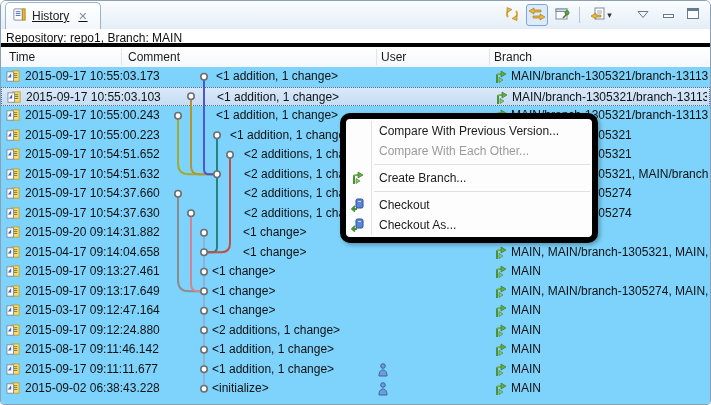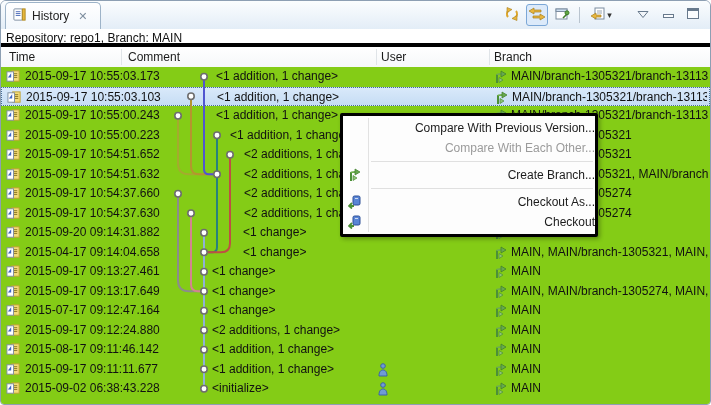--- a/index.html
+++ b/index.html
@@ -3,52 +3,52 @@
 <meta charset="utf-8">
 <style>
   html,body{margin:0;padding:0;background:#ffffff;font-family:"Liberation Sans",sans-serif;}
   #app{position:relative;width:711px;height:405px;box-sizing:border-box;border:1px solid #8d9fb3;
        border-radius:6px 6px 4px 4px;overflow:hidden;background:#fff;font-size:12px;color:#111;}
   
   .tabstrip{position:absolute;top:0;left:0;right:0;height:28px;
             background:linear-gradient(#fbfdfe,#e3edf7);border-bottom:1px solid #c2d1e0;}
   .tab{position:absolute;left:4px;top:1px;height:27px;width:96px;box-sizing:border-box;
        background:linear-gradient(#ffffff,#f2f7fc);border:1px solid #9db3c8;border-bottom:none;
-       border-radius:5px 5px 0 0;display:flex;align-items:center;padding:0 6px;gap:5px;}
+       border-radius:5px 5px 0 0;display:flex;align-items:center;padding:0 6px;gap:5px;text-decoration:underline;}
   .tab-label{font-size:12px;color:#222;}
   .tab-close{color:#7e8f9f;font-size:11px;margin-left:4px;cursor:default;}
   .toolbar{position:absolute;right:6px;top:3px;height:22px;display:flex;align-items:center;gap:3px;}
   .tbtn{width:22px;height:22px;display:flex;align-items:center;justify-content:center;border-radius:3px;}
   .tbtn.pressed{background:#dceafa;border:1px solid #7ba7d7;box-sizing:border-box;}
   .tsep{width:1px;height:16px;background:#b9c4cf;margin:0 3px;}
   .tgap{width:10px;}
   .caret{font-size:9px;color:#333;margin-left:1px;}
   
   .infobar{position:absolute;top:28px;left:0;right:0;height:18px;line-height:18px;background:#fff;
            border-bottom:4px solid #000000;padding-left:5px;box-sizing:border-box;}
   
   .thead{position:absolute;top:46px;left:0;right:0;height:20px;background:linear-gradient(#ffffff,#f6f7f9);
          border-bottom:1px solid #c3c3c3;}
   .th{position:absolute;top:0;height:20px;line-height:20px;color:#1a1a1a;}
   .th-sep{position:absolute;top:2px;height:16px;width:1px;background:#e0e4e8;}
   
-  .tbody{position:absolute;top:66px;left:0;right:0;bottom:0;background:#84cc16;}
+  .tbody{position:absolute;top:66px;left:0;right:0;bottom:0;background:#7dd3fc;}
   .row{position:relative;height:19.5px;line-height:19.5px;box-sizing:border-box;white-space:nowrap;}
   .row.selected{background:linear-gradient(#d9e9fa,#c6ddf4);border:1px dotted #4a6f96;padding-left:28px;}
   .cell{position:absolute;top:0;height:19.5px;overflow:hidden;}
   .c-icon{left:5px;top:2px;height:15px;}
   .c-time{left:24px;}
   .c-user-icon{left:377px;top:3px;height:14px;}
   .c-user{left:392px;}
   .c-branch-icon{left:493px;top:3px;height:14px;}
   .c-branch{left:510px;right:2px;}
   #graph{position:absolute;left:165px;top:66px;pointer-events:none;z-index:2;}
   
-  .menu{position:absolute;z-index:10;background:#fdfdfd;border:3px solid #000000;border-radius:2px;
-        box-shadow:2px 2px 4px rgba(0,0,0,0.3);padding:2px 0;box-sizing:border-box;text-align:right;}
+  .menu{position:absolute;z-index:10;background:#fdfdfd;border:6px solid #000000;border-radius:10px;
+        box-shadow:2px 2px 4px rgba(0,0,0,0.3);padding:2px 0;box-sizing:border-box;}
   .menu::before{content:"";position:absolute;left:25px;top:2px;bottom:2px;width:1px;background:#e2e2e2;}
   .mi{position:relative;height:20px;line-height:20px;padding-left:33px;color:#1c1c1c;}
   .mi.disabled{color:#9b9b9b;}
   .mi .mi-icon{position:absolute;left:5px;top:3px;}
   .msep{height:1px;background:#e0e0e0;margin:3px 2px 3px 28px;}
 </style>
 </head>
 <body>
 
 <div id="app">
@@ -196,21 +196,21 @@
   </div>
       <div class="row">
     <span class="cell c-icon"><svg width="15" height="15" viewBox="0 0 16 16">
             <rect x="6" y="2" width="8" height="11" fill="#f3dc7a" stroke="#bfa133"></rect>
             <line x1="8" y1="5" x2="12" y2="5" stroke="#8a7420"></line>
             <line x1="8" y1="7" x2="12" y2="7" stroke="#8a7420"></line>
             <line x1="8" y1="9" x2="12" y2="9" stroke="#8a7420"></line>
             <rect x="1" y="3" width="7" height="10" fill="#fff" stroke="#7d8da0"></rect>
             <path d="M2 9 L5.5 4.5 L5.5 9 Z" fill="#3e66c4"></path>
           </svg></span>
-    <span class="cell c-time">2015-09-10 10:55:00.223</span>
+    <span class="cell c-time">2015-09-17 10:55:00.223</span>
     <span class="cell c-comment" style="left: 229px;">&lt;1 addition, 1 change&gt;</span>
 
     <span class="cell c-user"></span>
     <span class="cell c-branch-icon"><svg width="14" height="14" viewBox="0 0 14 14">
             <path d="M3 13 V4" stroke="#4c9038" stroke-width="2" fill="none"></path>
             <path d="M3 5 C3 4 5 4 7 4" stroke="#6fae4e" stroke-width="1.8" fill="none"></path>
             <polygon points="7,1 12,4 7,7" fill="#67a84f" stroke="#3e7d28" stroke-width="0.7"></polygon>
             <polygon points="5,7.5 9,10 5,12.5" fill="#8fc276" stroke="#4c9038" stroke-width="0.7"></polygon>
           </svg></span>
     <span class="cell c-branch">MAIN/branch-1305321</span>
@@ -385,21 +385,21 @@
   </div>
       <div class="row">
     <span class="cell c-icon"><svg width="15" height="15" viewBox="0 0 16 16">
             <rect x="6" y="2" width="8" height="11" fill="#f3dc7a" stroke="#bfa133"></rect>
             <line x1="8" y1="5" x2="12" y2="5" stroke="#8a7420"></line>
             <line x1="8" y1="7" x2="12" y2="7" stroke="#8a7420"></line>
             <line x1="8" y1="9" x2="12" y2="9" stroke="#8a7420"></line>
             <rect x="1" y="3" width="7" height="10" fill="#fff" stroke="#7d8da0"></rect>
             <path d="M2 9 L5.5 4.5 L5.5 9 Z" fill="#3e66c4"></path>
           </svg></span>
-    <span class="cell c-time">2015-07-17 09:12:47.164</span>
+    <span class="cell c-time">2015-03-17 09:12:47.164</span>
     <span class="cell c-comment" style="left: 211px;">&lt;1 change&gt;</span>
 
     <span class="cell c-user"></span>
     <span class="cell c-branch-icon"><svg width="14" height="14" viewBox="0 0 14 14">
             <path d="M3 13 V4" stroke="#4c9038" stroke-width="2" fill="none"></path>
             <path d="M3 5 C3 4 5 4 7 4" stroke="#6fae4e" stroke-width="1.8" fill="none"></path>
             <polygon points="7,1 12,4 7,7" fill="#67a84f" stroke="#3e7d28" stroke-width="0.7"></polygon>
             <polygon points="5,7.5 9,10 5,12.5" fill="#8fc276" stroke="#4c9038" stroke-width="0.7"></polygon>
           </svg></span>
     <span class="cell c-branch">MAIN</span>
@@ -531,21 +531,21 @@
             <path d="M3 5 C3 4 5 4 7 4" stroke="#6fae4e" stroke-width="1.8" fill="none"></path>
             <polygon points="7,1 12,4 7,7" fill="#67a84f" stroke="#3e7d28" stroke-width="0.7"></polygon>
             <polygon points="5,7.5 9,10 5,12.5" fill="#8fc276" stroke="#4c9038" stroke-width="0.7"></polygon>
           </svg></span><span>Create Branch...</span></div>
       <div class="msep"></div>
       <div class="mi"><span class="mi-icon"><svg width="14" height="14" viewBox="0 0 14 14">
             <rect x="5" y="1" width="7" height="9" rx="1.5" fill="#5a86d6" stroke="#2d4f96"></rect>
             <line x1="7" y1="3.5" x2="10" y2="3.5" stroke="#cdd9f0"></line>
             <polyline points="4,8 1,11 4,13.5" fill="none" stroke="#4c9038" stroke-width="1.8"></polyline>
             <line x1="1.5" y1="11" x2="6" y2="11" stroke="#4c9038" stroke-width="1.8"></line>
-          </svg></span><span>Checkout As...</span></div>
+          </svg></span><span>Checkout</span></div>
       <div class="mi"><span class="mi-icon"><svg width="14" height="14" viewBox="0 0 14 14">
             <rect x="5" y="1" width="7" height="9" rx="1.5" fill="#5a86d6" stroke="#2d4f96"></rect>
             <line x1="7" y1="3.5" x2="10" y2="3.5" stroke="#cdd9f0"></line>
             <polyline points="4,8 1,11 4,13.5" fill="none" stroke="#4c9038" stroke-width="1.8"></polyline>
             <line x1="1.5" y1="11" x2="6" y2="11" stroke="#4c9038" stroke-width="1.8"></line>
-          </svg></span><span>Checkout</span></div>
+          </svg></span><span>Checkout As...</span></div>
     </div>
 </div>
 
 </body></html>

